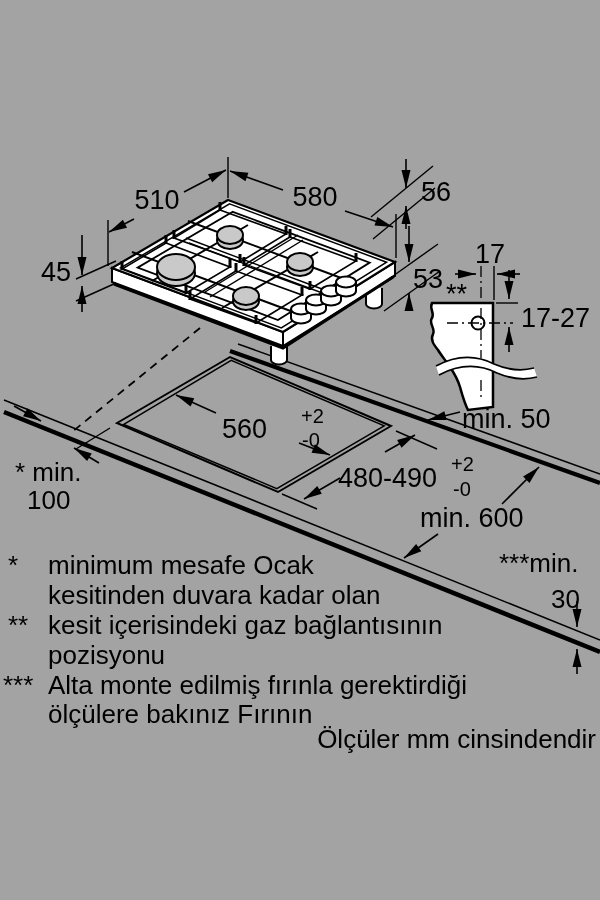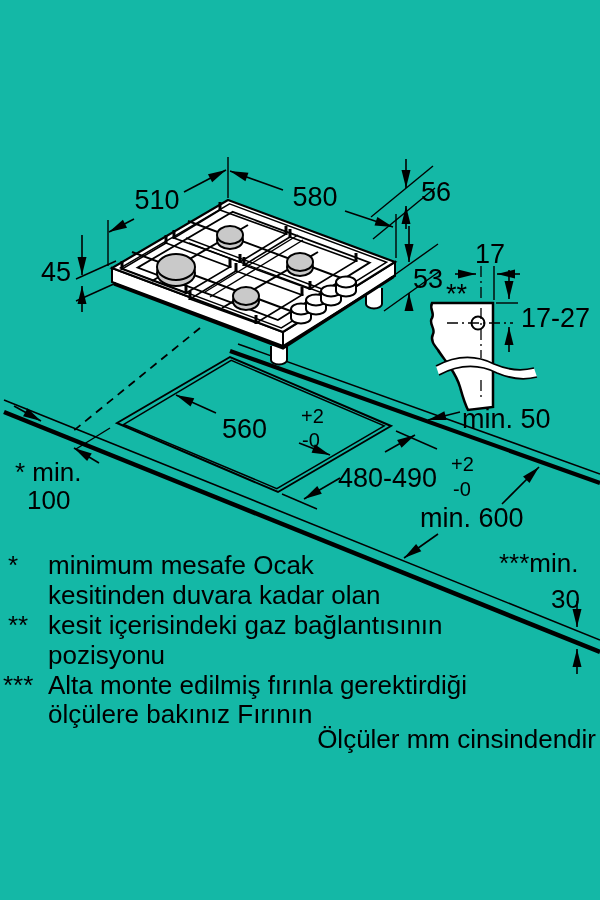--- a/index.html
+++ b/index.html
@@ -1,16 +1,16 @@
 <!DOCTYPE html>
 <html><head>
 <meta charset="utf-8">
 <style>
   html,body{margin:0;padding:0;background:#ffffff;}
-  #stage{position:relative;width:600px;height:900px;background:#14b8a6;overflow:hidden;
+  #stage{position:relative;width:600px;height:900px;background:#a3a3a3;overflow:hidden;
          font-family:"Liberation Sans",sans-serif;}
   svg{position:absolute;left:0;top:0;}
   text{fill:#000000;font-family:"Liberation Sans",sans-serif;}
   .dim{font-size:27px;}
   .note{font-size:26px;}
   .tol{font-size:20px;}
 </style>
 </head>
 <body>
 

